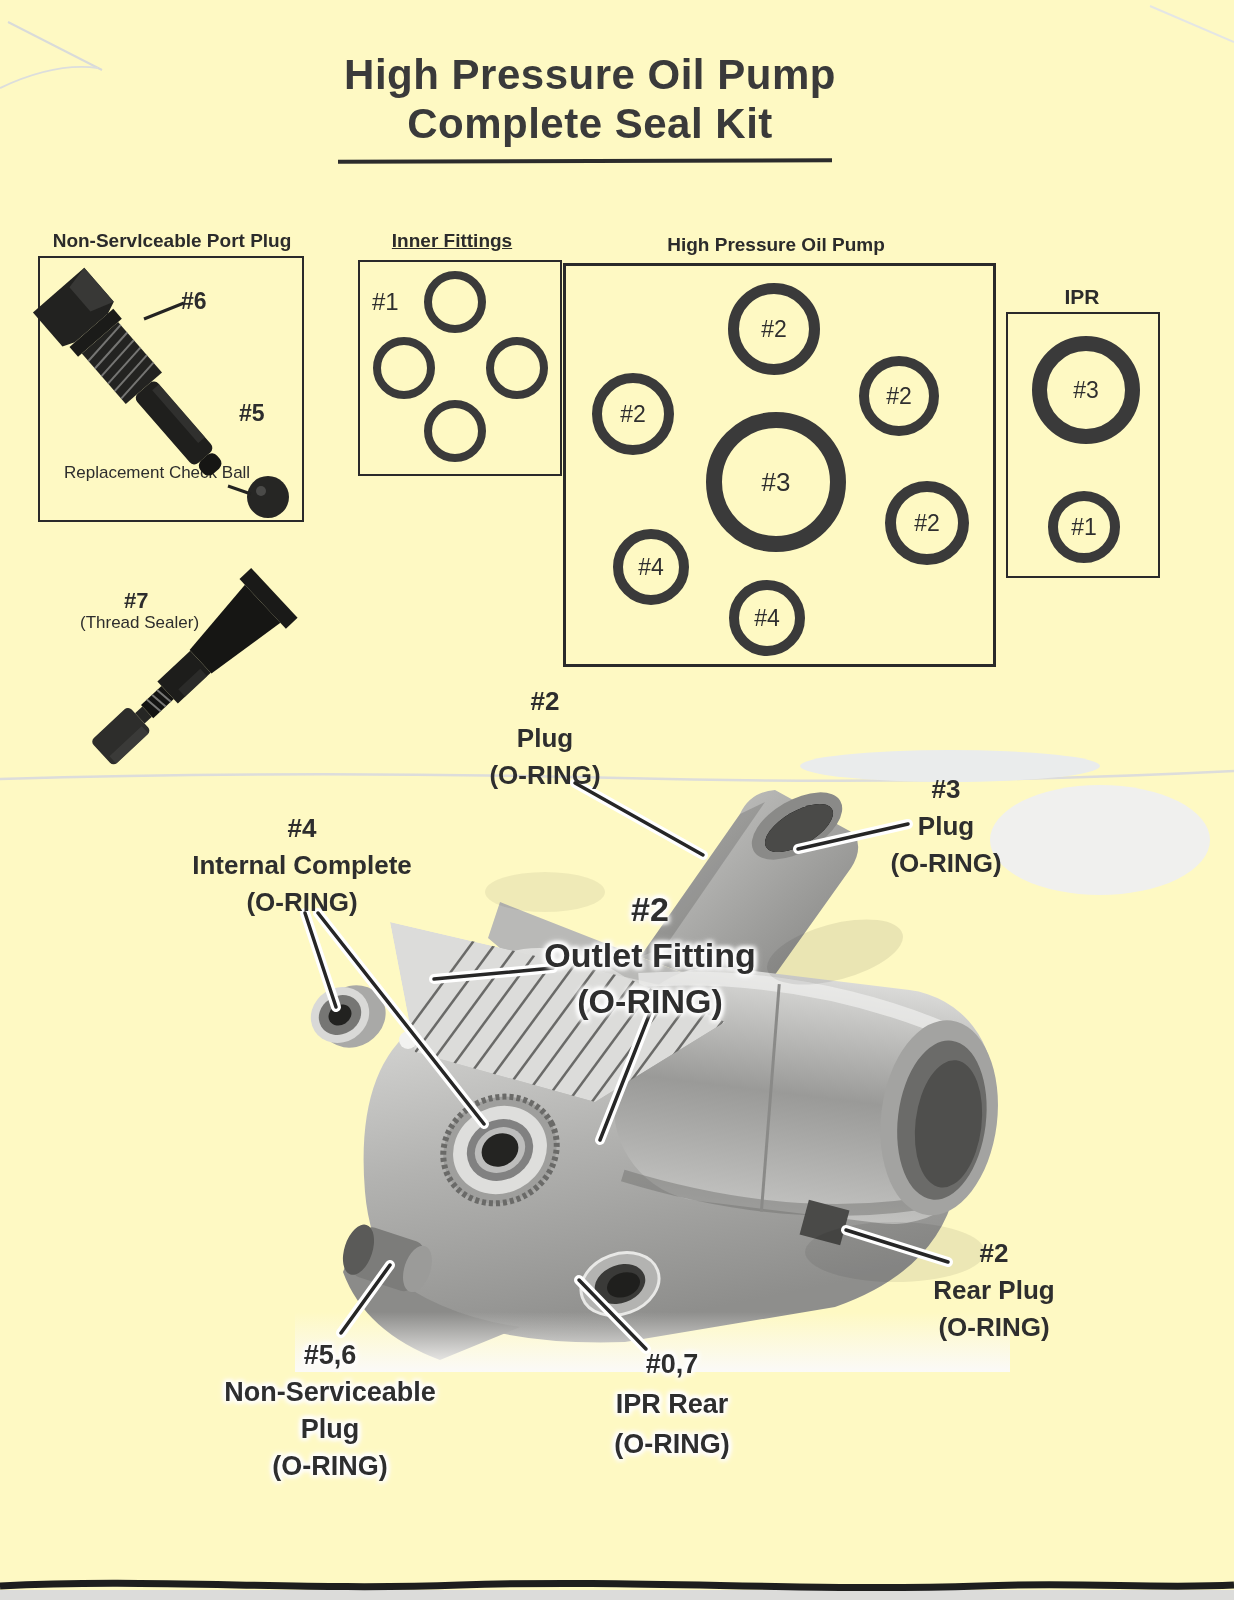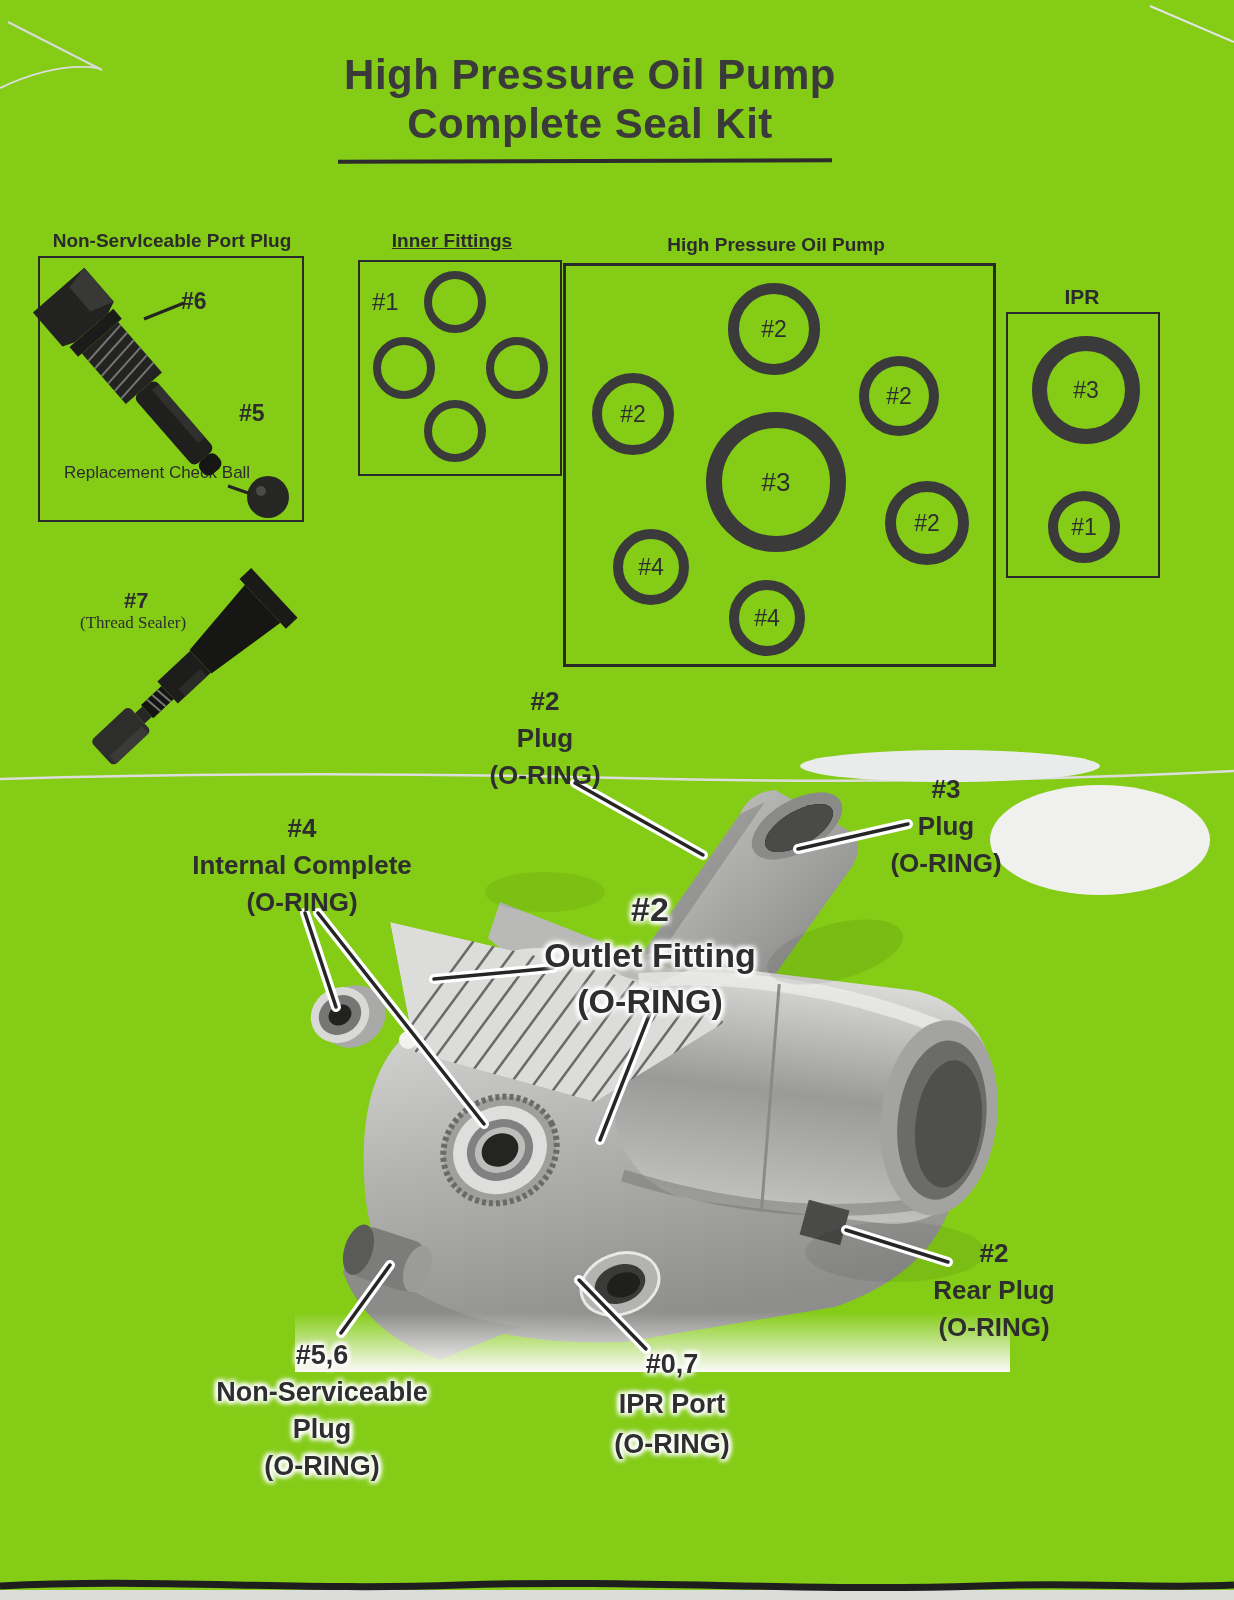--- a/index.html
+++ b/index.html
@@ -1,19 +1,19 @@
 <!DOCTYPE html>
 <html><head>
 <meta charset="utf-8">
 <title>High Pressure Oil Pump Complete Seal Kit</title>
 <style>
   html,body{margin:0;padding:0;background:#e8e8e6;}
   .page{
     position:relative;width:1234px;height:1600px;margin:0 auto;
-    background:#84cc16;overflow:hidden;
+    background:#fef9c3;overflow:hidden;
     font-family:"Liberation Sans","DejaVu Sans",sans-serif;
     color:#333;
   }
   .abs{position:absolute;}
   
   .title{position:absolute;left:0;top:50px;width:1180px;text-align:center;
          font-weight:bold;font-size:42px;line-height:49px;color:#3a3a3a;letter-spacing:.5px;}
   .title-rule{position:absolute;left:338px;top:159px;width:494px;height:4px;background:#2c2c2c;transform:rotate(-.2deg);}
   
   .box{position:absolute;border:3px solid #2a2a2a;background:transparent;}
@@ -120,21 +120,21 @@
   <div class="box-title" style="left:1082px;top:285px;font-size:21px;">IPR</div>
   <div class="box" style="left:1006px;top:312px;width:150px;height:262px;border-width:2.5px;"></div>
   <div class="ring" style="left:1032px;top:336px;width:108px;height:108px;border-width:15px;">
       <span>#3</span>
     </div>
   <div class="ring" style="left:1048px;top:491px;width:72px;height:72px;border-width:10px;">
       <span>#1</span>
     </div>
 
   <div class="part-label" style="left:124px;top:588px;font-size:22px;">#7</div>
-  <div class="part-note" style="left:80px;top:613px;font-family:Liberation Serif, serif;">(Thread Sealer)</div>
+  <div class="part-note" style="left:80px;top:613px;">(Thread Sealer)</div>
   <svg class="abs layer1" style="left:55px;top:565px;overflow:visible;" width="250" height="240" viewBox="0 0 250 240">
     <g transform="translate(215,32) rotate(137)">
       <rect x="-6" y="-34" width="16" height="68" fill="#1a1a18"></rect>
       <polygon points="10,-26 95,-16 95,16 10,26" fill="#161614"></polygon>
       <rect x="95" y="-15" width="45" height="30" fill="#1d1d1b"></rect>
       <rect x="100" y="-15" width="30" height="10" fill="#3a3a38" opacity=".5"></rect>
       <rect x="140" y="-9" width="28" height="18" fill="#141412"></rect>
       <g stroke="#777775" stroke-width="2">
           <line x1="144" y1="-9" x2="146" y2="9"></line>
           <line x1="151" y1="-9" x2="153" y2="9"></line>
@@ -297,26 +297,26 @@
     <div>Outlet Fitting</div>
     <div>(O-RING)</div>
   </div>
 
   <div class="callout layer3" style="left:994px;top:1235px;">
     <div>#2</div>
     <div>Rear Plug</div>
     <div>(O-RING)</div>
   </div>
 
-  <div class="callout halo layer3" style="left:322px;top:1337px;font-size:27px;">
+  <div class="callout halo layer3" style="left:330px;top:1337px;font-size:27px;">
     <div>#5,6</div>
     <div>Non-Serviceable</div>
     <div>Plug</div>
     <div>(O-RING)</div>
   </div>
 
   <div class="callout halo layer3" style="left:672px;top:1344px;font-size:27px;line-height:40px;">
     <div>#0,7</div>
-    <div>IPR Port</div>
+    <div>IPR Rear</div>
     <div>(O-RING)</div>
   </div>
 
 </div>
 
 </body></html>

